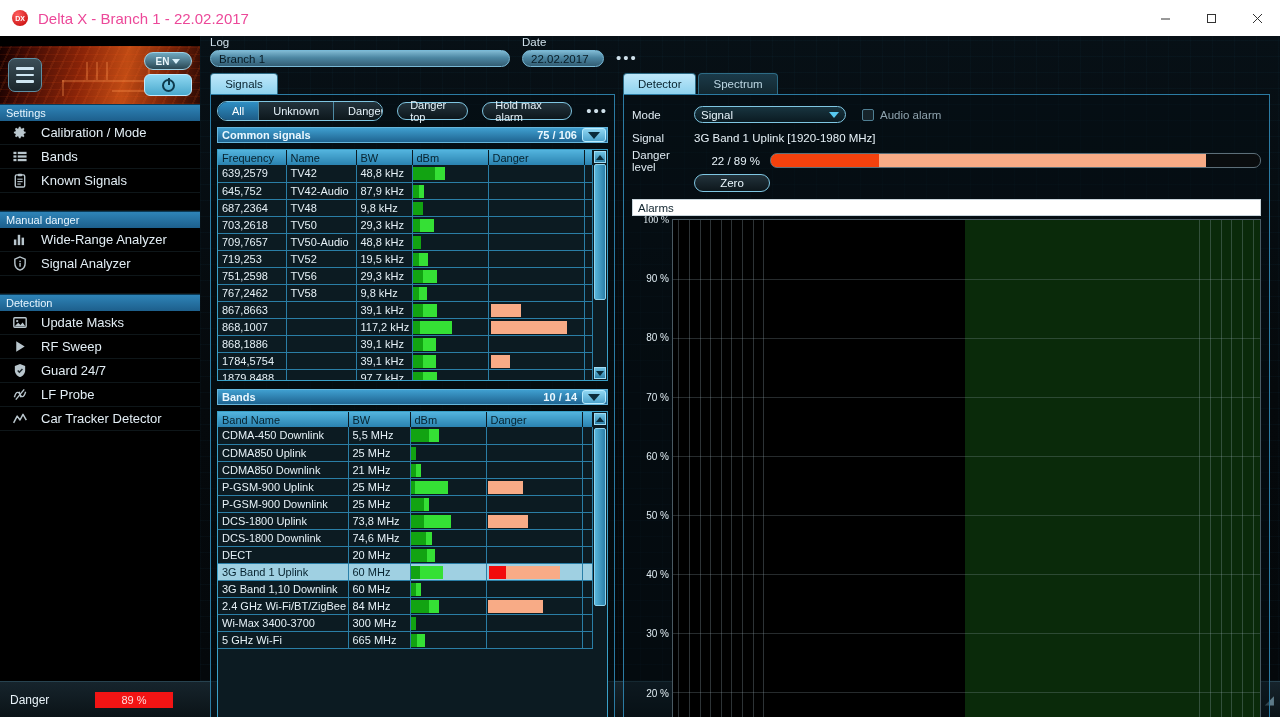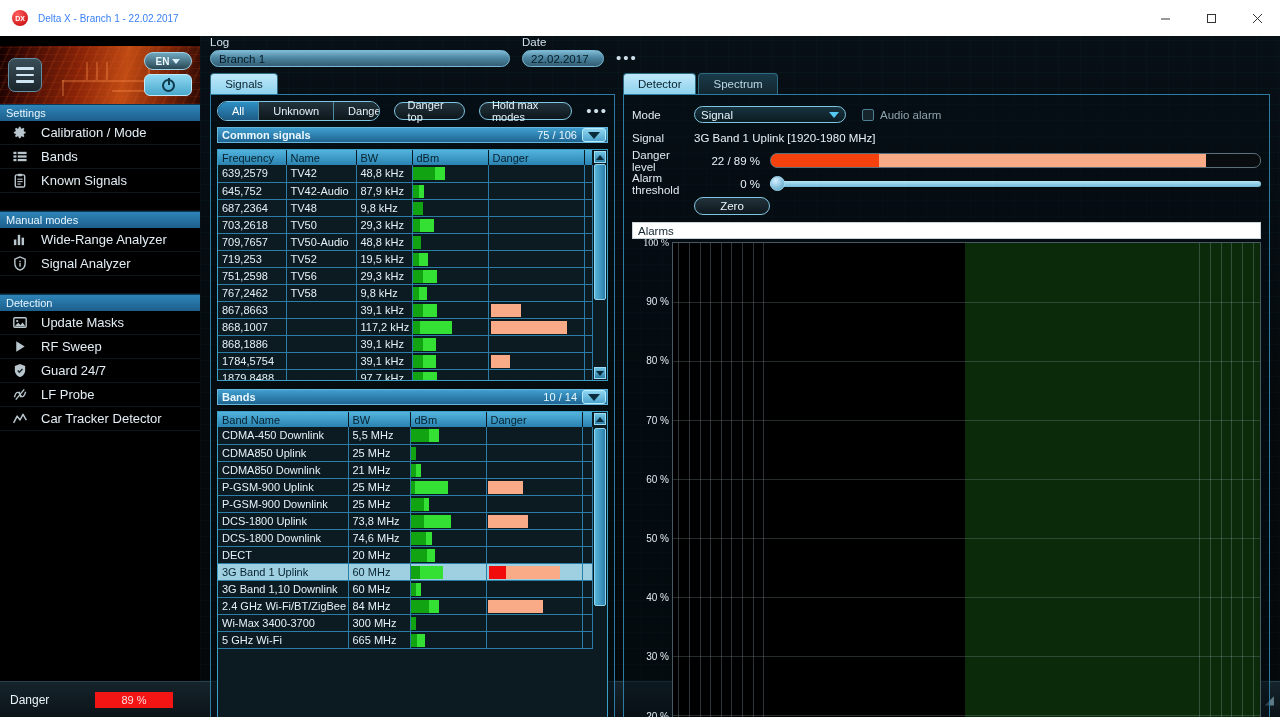--- a/index.html
+++ b/index.html
@@ -4,21 +4,21 @@
 <style>
   * { box-sizing: border-box; margin:0; padding:0; }
   html,body { width:1280px; height:717px; overflow:hidden; background:#000; }
   body { font-family:"Liberation Sans", sans-serif; font-size:12px; color:#dfe9ef; }
 
   
   #titlebar { height:36px; background:#ffffff; display:flex; align-items:center; position:relative; }
   #app-icon { width:16px; height:16px; border-radius:50%; background:radial-gradient(circle at 35% 30%, #ff6060, #c00000);
               margin-left:12px; display:flex; align-items:center; justify-content:center;
               font-size:7px; color:#fff; font-weight:bold; }
-  #title-text { margin-left:10px; color:#3b82f6; font-size:10px; }
+  #title-text { margin-left:10px; color:#ec4899; font-size:15px; }
   #win-controls { position:absolute; right:0; top:0; height:36px; display:flex; }
   .win-btn { width:46px; height:36px; display:flex; align-items:center; justify-content:center; color:#333; font-size:13px; }
   .win-btn svg { display:block; }
 
   
   #shell { height:645px; display:flex; background:#000; }
 
   
   #sidebar { width:200px; background:#000; flex:none; position:relative;margin-top:10px; }
   #side-banner { height:58px; position:relative; overflow:hidden;
@@ -84,21 +84,21 @@
   .pill { height:18px; padding:0 14px; display:flex; align-items:center; justify-content:center;
           font-size:11px; background:linear-gradient(180deg,#23333c,#0d171c); color:#e5f2f9; border-right:1px solid #4e8ba5; }
   .pill:last-child { border-right:none; }
   .pill.on { background:linear-gradient(180deg,#2f8fc4,#1d5c86); color:#ffffff; }
   .pill-solo { height:18px; padding:0 12px; display:flex; align-items:center; justify-content:center;
                font-size:11px; border-radius:10px; border:1px solid #7fc6e2;
                background:linear-gradient(180deg,#23333c,#0d171c); color:#e5f2f9; }
 
   .grp-header { height:16px; background:linear-gradient(180deg,#3f9fd0,#1f6491); border:1px solid #66b6dc;
                 display:flex; align-items:center; padding:0 4px; color:#eaf8ff; font-size:11px; font-weight:bold; position:relative; }
-  .grp-header .cnt { margin-left:auto; margin-right:26px; font-weight:normal; }
+  .grp-header .cnt { margin-left:auto; margin-right:26px; font-weight:bold; }
   .grp-header .dd { position:absolute; right:1px; top:0px; width:24px; height:14px;
         background:linear-gradient(180deg,#8fd6f2,#4da3cc); border:1px solid #b8ecff; border-radius:3px;
         display:flex; align-items:center; justify-content:center; }
   .grp-header .dd .c { width:0;height:0;border-left:6px solid transparent;border-right:6px solid transparent;border-top:7px solid #0b2c3c; }
 
   .tablewrap { border:1px solid #3aa0c8; background:#0c1b22; display:flex; flex-direction:column; overflow:hidden; }
   table.grid { width:100%; border-collapse:collapse; table-layout:fixed; }
   table.grid th { background:linear-gradient(180deg,#53b4de,#2a82b0); color:#06222e; font-size:11px;
                   font-weight:normal; text-align:left; padding:1px 4px; height:15px;
                   border-right:1px solid #0c1b22; }
@@ -247,21 +247,21 @@
               <rect x="3" y="2" width="10" height="13" rx="1.4" fill="none" stroke="#b9c6cd" stroke-width="1.5"></rect>
               <rect x="5.6" y="0.8" width="4.8" height="2.6" rx="1"></rect>
               <rect x="5.2" y="6" width="5.6" height="1.2"></rect>
               <rect x="5.2" y="8.6" width="5.6" height="1.2"></rect>
               <rect x="5.2" y="11.2" width="3.6" height="1.2"></rect>
             </svg>
           </span>
           <span>Known Signals</span>
         </div>
         <div class="side-spacer"></div>
-        <div class="side-group-title">Manual modes</div>
+        <div class="side-group-title">Manual danger</div>
         <div class="side-item">
           <span class="ic">
             <svg width="16" height="15" viewBox="0 0 16 16" fill="#b9c6cd">
               <rect x="1.5" y="8" width="2.6" height="6"></rect>
               <rect x="5.6" y="3" width="2.6" height="11"></rect>
               <rect x="9.7" y="6" width="2.6" height="8"></rect>
             </svg>
           </span>
           <span>Wide-Range Analyzer</span>
         </div>
@@ -348,21 +348,21 @@
           </div>
         <div class="panel-box">
 
           <div id="filterbar">
             <div class="pillgroup" id="filter-group">
                 <div class="pill on">All</div>
                 <div class="pill">Unknown</div>
                 <div class="pill">Dangerous</div>
               </div>
             <div class="pill-solo">Danger top</div>
-            <div class="pill-solo">Hold max modes</div>
+            <div class="pill-solo">Hold max alarm</div>
             <div class="dots">•••</div>
           </div>
 
           <div class="grp-header">
             <span>Common signals</span>
             <span class="cnt">75 / 106</span>
             <span class="dd">
                 <span class="c"></span>
               </span>
           </div>
@@ -764,28 +764,20 @@
 
           <div class="drow">
             <div class="dlabel">Danger level</div>
             <div class="pct">22 / 89 %</div>
             <div class="dangerbar">
               <div class="pale" id="danger-pale" style="width: 89%;"></div>
               <div class="hot" id="danger-hot" style="width: 22%;"></div>
             </div>
           </div>
 
-          <div class="drow">
-            <div class="dlabel">Alarm threshold</div>
-            <div class="pct">0 %</div>
-            <div class="slider">
-              <div class="track"></div>
-              <div class="knob" id="thr-knob" style="left: calc(0%);"></div>
-            </div>
-          </div>
 
           <div class="zerobtn">Zero</div>
 
           <div class="alarms-bar">Alarms</div>
 
           <div id="chartwrap">
             <div id="yaxis">
                 <div class="ylab" style="top: 80%;">20 %</div>
                 <div class="ylab" style="top: 70%;">30 %</div>
                 <div class="ylab" style="top: 60%;">40 %</div>

